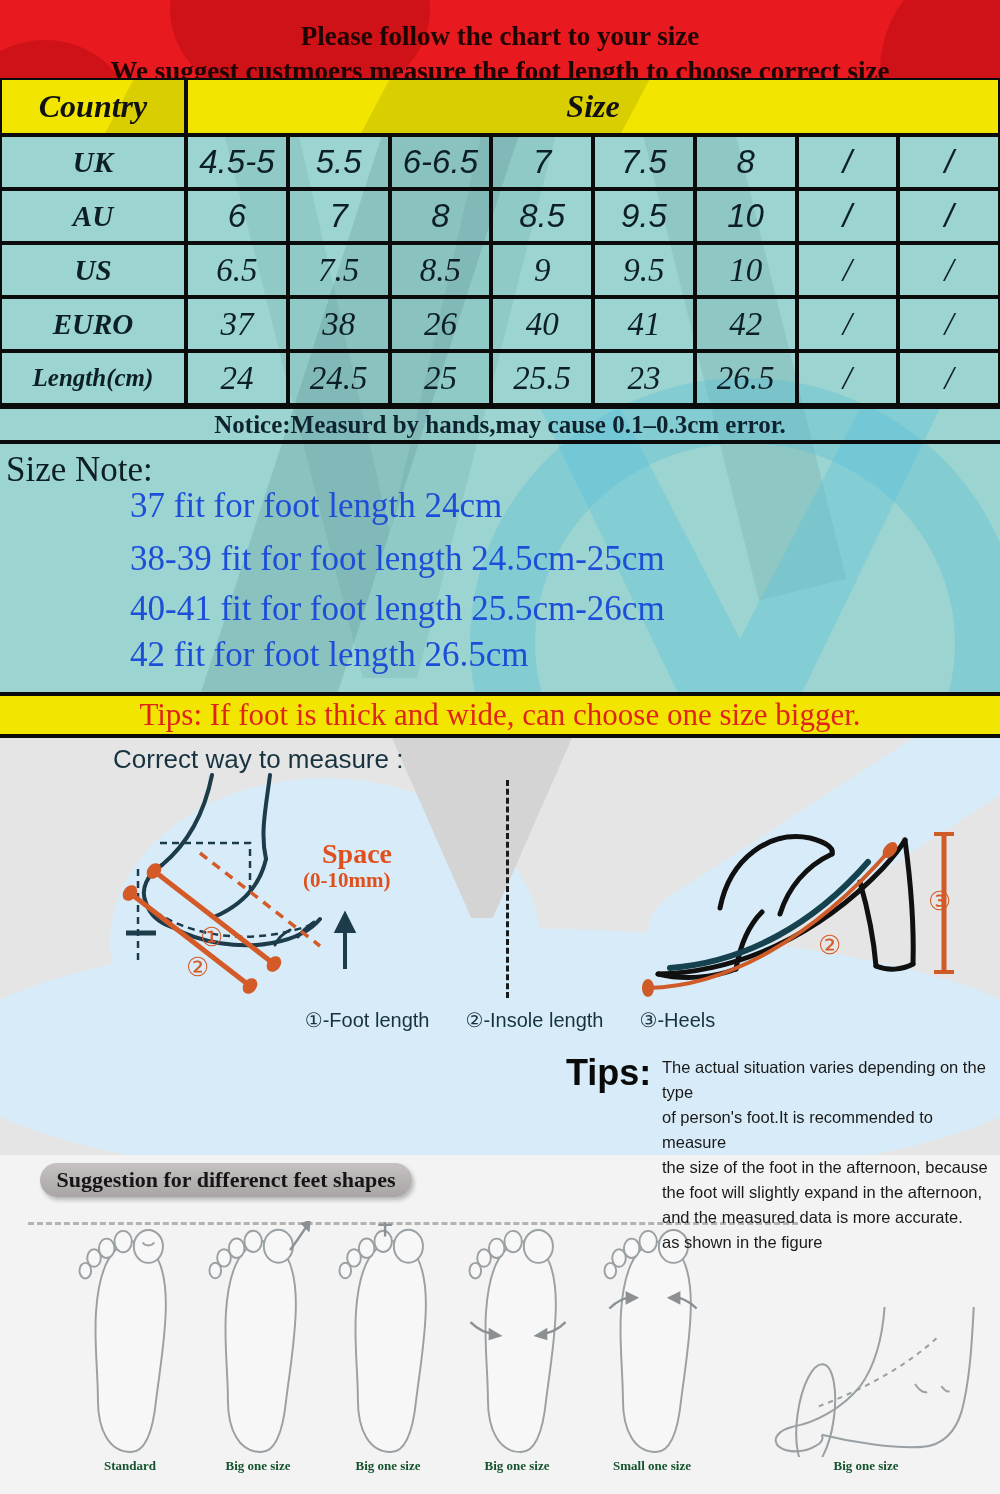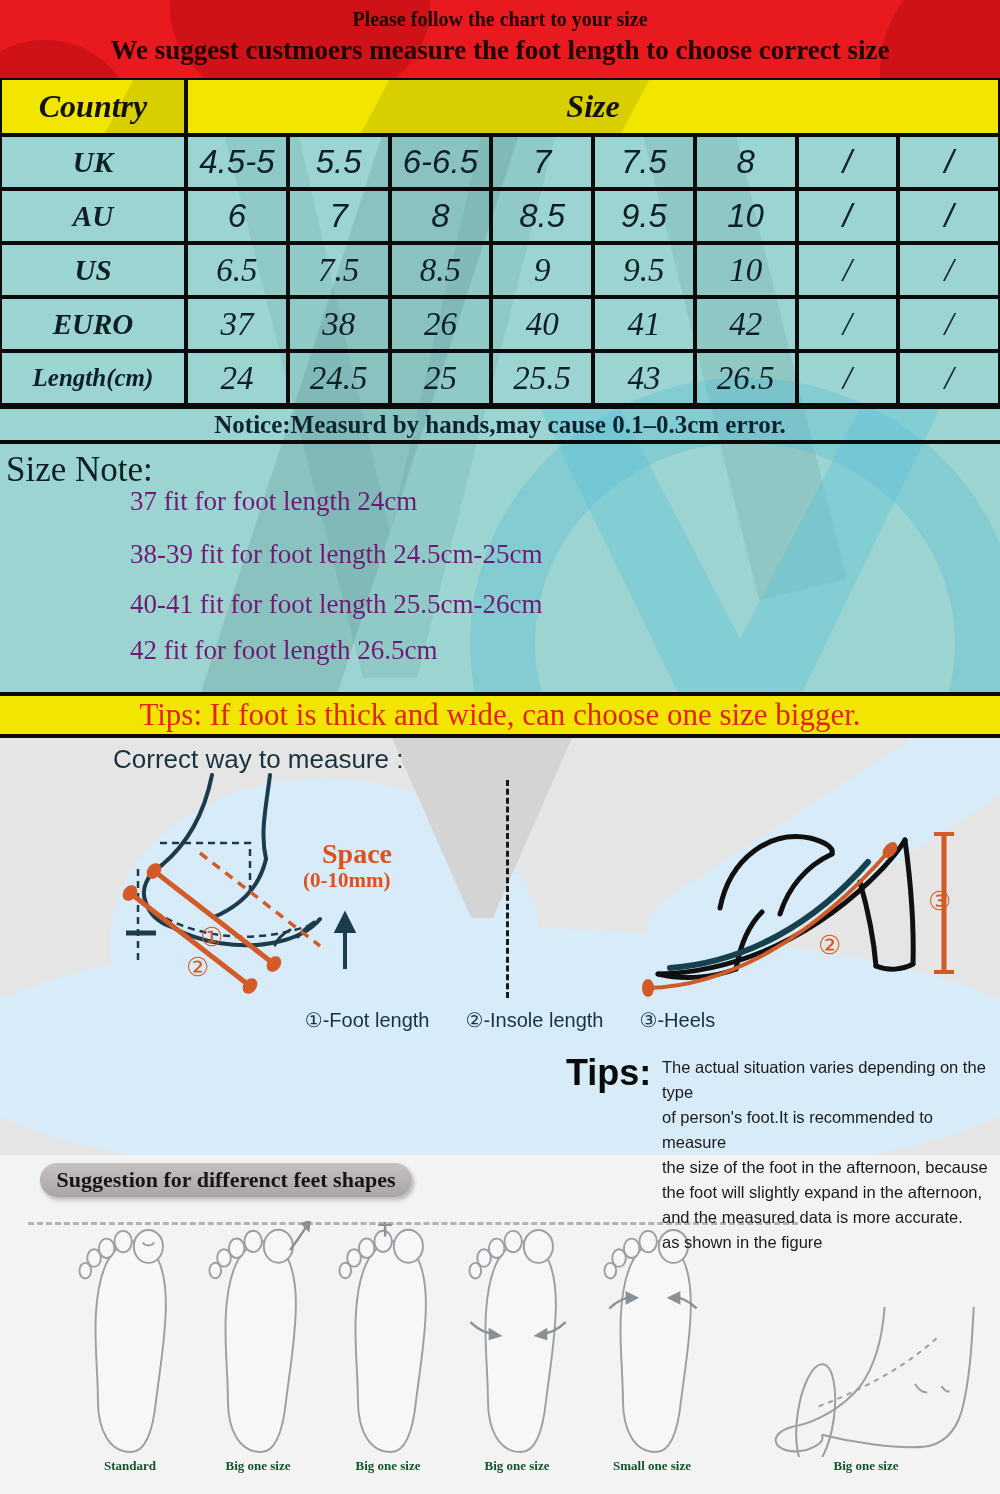--- a/index.html
+++ b/index.html
@@ -7,21 +7,21 @@
           font-family:"Liberation Serif",serif;color:#111;}
   .abs{position:absolute;}
 
   
   .sec-red{top:0;left:0;width:1000px;height:78px;background:#e8191f;overflow:hidden;z-index:2;}
   .sec-red .blob{position:absolute;border-radius:50%;background:rgba(130,0,0,.25);}
   .sec-red .b1{width:260px;height:200px;left:170px;top:-90px;}
   .sec-red .b2{width:300px;height:260px;left:880px;top:-60px;}
   .sec-red .b3{width:170px;height:150px;left:-40px;top:40px;}
   .banner-line{position:relative;display:block;text-align:center;font-weight:bold;color:#200402;}
-  .banner-line.l1{font-size:20px;margin-top:8px;}
+  .banner-line.l1{font-size:27px;margin-top:21px;}
   .banner-line.l2{font-size:27px;margin-top:4px;}
 
   
   .tealwrap{top:78px;left:0;width:1000px;height:614px;background:#9bd4d0;overflow:hidden;z-index:2;}
   .wm{position:absolute;pointer-events:none;}
   .wm-band1{left:300px;top:-60px;width:130px;height:760px;background:rgba(30,85,95,.14);transform:rotate(18deg);}
   .wm-band2{left:690px;top:-40px;width:90px;height:560px;background:rgba(30,85,95,.10);transform:rotate(-14deg);}
   .wm-ring{left:470px;top:300px;width:420px;height:400px;border-radius:50%;border:65px solid rgba(85,190,215,.35);}
   .wm-v1{left:540px;top:330px;width:400px;height:330px;background:rgba(95,195,220,.40);
          clip-path:polygon(0 0,20% 0,50% 70%,80% 0,100% 0,60% 100%,40% 100%);}
@@ -38,21 +38,21 @@
   .cell.lbl{font-family:"Liberation Serif",serif;font-weight:bold;font-size:29px;}
   .cell.lbl.small{font-size:25px;}
   .cell.serifv{font-family:"Liberation Serif",serif;}
   .span8{grid-column:2 / span 8;}
 
   .notice-row{position:absolute;top:327px;left:0;width:1000px;height:39px;box-sizing:border-box;
               border-top:4px solid #0b0b0b;border-bottom:4px solid #0b0b0b;
               display:flex;align-items:center;justify-content:center;
               font-weight:bold;font-size:25px;color:#0d2430;}
   .size-note-title{position:absolute;left:6px;top:372px;font-size:35px;color:#0d1f26;}
-  .size-note-item{position:absolute;left:130px;font-size:27px;color:#701a75;}
+  .size-note-item{position:absolute;left:130px;font-size:35px;color:#1d4ed8;}
 
   
   .sec-tips{top:692px;left:0;width:1000px;height:46px;background:#f2e600;box-sizing:border-box;
             border-top:4px solid #0b0b0b;border-bottom:4px solid #0b0b0b;
             display:flex;align-items:center;justify-content:center;z-index:2;}
   .sec-tips span{color:#e0241d;font-size:31px;font-weight:normal;}
 
   
   .sec-white{top:738px;left:0;width:1000px;height:417px;background:#e5e5e5;overflow:visible;z-index:1;}
   .blue-circle{left:110px;top:40px;width:430px;height:330px;border-radius:50%;background:#d7ecf8;}
@@ -150,21 +150,21 @@
       <div class="cell serifv">41</div>
       <div class="cell serifv">42</div>
       <div class="cell serifv">/</div>
       <div class="cell serifv">/</div>
 
       <div class="cell lbl small">Length(cm)</div>
       <div class="cell serifv">24</div>
       <div class="cell serifv">24.5</div>
       <div class="cell serifv">25</div>
       <div class="cell serifv">25.5</div>
-      <div class="cell serifv">43</div>
+      <div class="cell serifv">23</div>
       <div class="cell serifv">26.5</div>
       <div class="cell serifv">/</div>
       <div class="cell serifv">/</div>
     </div>
 
     <div class="notice-row">Notice:Measurd by hands,may cause 0.1–0.3cm error.</div>
 
     <div class="size-note-title">Size Note:</div>
     <div class="size-note-item" style="top:408px">37 fit for foot length 24cm</div>
     <div class="size-note-item" style="top:461px">38-39 fit for foot length 24.5cm-25cm</div>

